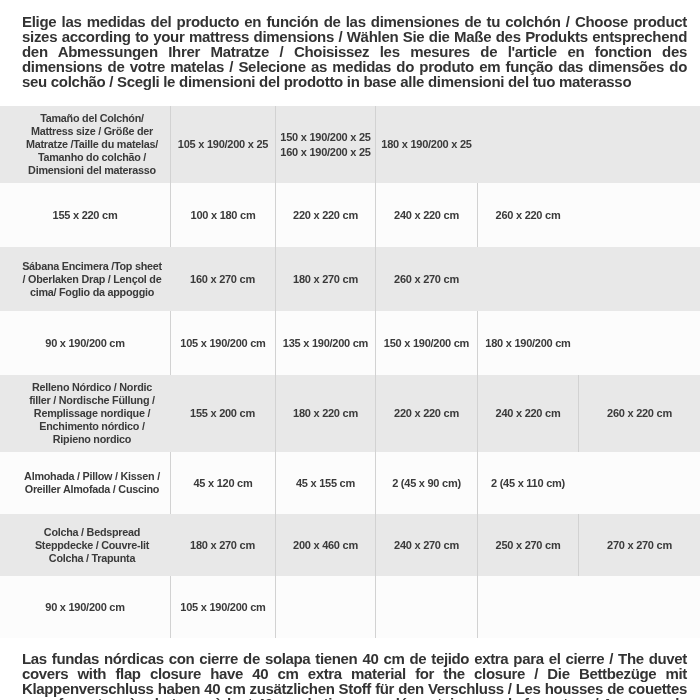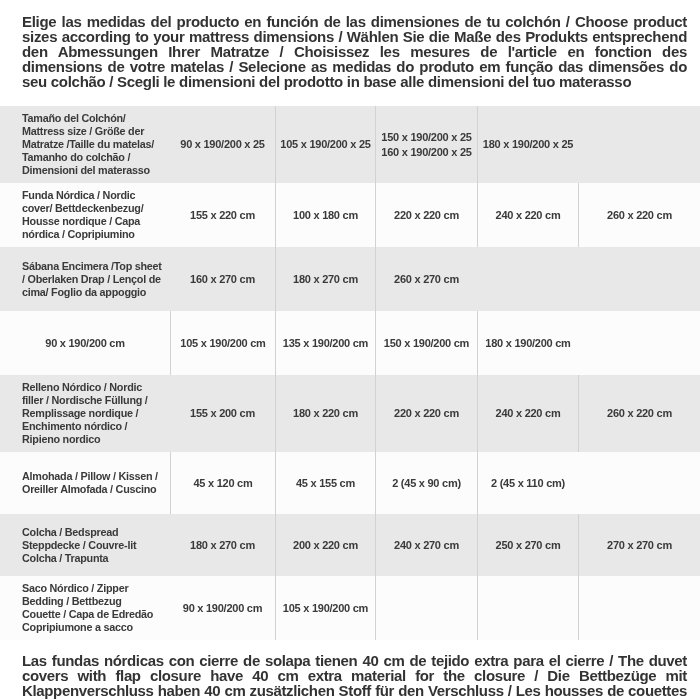--- a/index.html
+++ b/index.html
@@ -28,21 +28,21 @@
   .h74{min-height:74px}
   .h64{min-height:64px}
   .h62{min-height:62px}
   .cell{
     font-weight:700;
     display:flex;align-items:center;
   }
   .label{
     padding:6px 8px 6px 22px;
     font-size:10.8px;line-height:13px;letter-spacing:-0.25px;
-    text-align:left;
+    text-align:center;
   }
   .val{
     justify-content:center;text-align:center;
     font-size:11px;line-height:15px;letter-spacing:-0.25px;
     white-space:pre-line;
     padding:4px 2px;
   }
   .sep{border-left:1px solid #d2d2d2;}
   .foot{
     font-weight:700;font-size:15px;line-height:15px;
@@ -55,29 +55,27 @@
 <body>
 
 <div>
 
   <p class="intro">Elige las medidas del producto en función de las dimensiones de tu colchón / Choose product sizes according to your mattress dimensions / Wählen Sie die Maße des Produkts entsprechend den Abmessungen Ihrer Matratze / Choisissez les mesures de l'article en fonction des dimensions de votre matelas / Selecione as medidas do produto em função das dimensões do seu colchão / Scegli le dimensioni del prodotto in base alle dimensioni del tuo materasso</p>
 
   <div class="size-table">
 
     <div class="row gray h76">
       <div class="cell label">Tamaño del Colchón/ Mattress size / Größe der Matratze /Taille du matelas/ Tamanho do colchão / Dimensioni del materasso</div>
-      <div class="cell val">90 x 190/200 x 25</div>
       <div class="cell val sep">105 x 190/200 x 25</div>
       <div class="cell val sep">150 x 190/200 x 25
 160 x 190/200 x 25</div>
       <div class="cell val sep">180 x 190/200 x 25</div>
     </div>
 
     <div class="row white h64">
-      <div class="cell label">Funda Nórdica / Nordic cover/ Bettdeckenbezug/ Housse nordique / Capa nórdica / Copripiumino</div>
       <div class="cell val">155 x 220 cm</div>
       <div class="cell val sep">100 x 180 cm</div>
       <div class="cell val sep">220 x 220 cm</div>
       <div class="cell val sep">240 x 220 cm</div>
       <div class="cell val sep">260 x 220 cm</div>
     </div>
 
     <div class="row gray h64">
       <div class="cell label">Sábana Encimera /Top sheet / Oberlaken Drap / Lençol de cima/ Foglio da appoggio</div>
       <div class="cell val">160 x 270 cm</div>
@@ -106,28 +104,27 @@
       <div class="cell label">Almohada / Pillow / Kissen / Oreiller Almofada / Cuscino</div>
       <div class="cell val sep">45 x 120 cm</div>
       <div class="cell val sep">45 x 155 cm</div>
       <div class="cell val sep">2 (45 x 90 cm)</div>
       <div class="cell val sep">2 (45 x 110 cm)</div>
     </div>
 
     <div class="row gray h62">
       <div class="cell label">Colcha / Bedspread Steppdecke / Couvre-lit Colcha / Trapunta</div>
       <div class="cell val">180 x 270 cm</div>
-      <div class="cell val sep">200 x 220 cm</div>
+      <div class="cell val sep">200 x 460 cm</div>
       <div class="cell val sep">240 x 270 cm</div>
       <div class="cell val sep">250 x 270 cm</div>
       <div class="cell val sep">270 x 270 cm</div>
     </div>
 
     <div class="row white h62">
-      <div class="cell label">Saco Nórdico / Zipper Bedding / Bettbezug Couette / Capa de Edredão Copripiumone a sacco</div>
       <div class="cell val">90 x 190/200 cm</div>
       <div class="cell val sep">105 x 190/200 cm</div>
       <div class="cell val sep"></div>
       <div class="cell val sep"></div>
       <div class="cell val sep"></div>
     </div>
 
   </div>
 
   <p class="foot">Las fundas nórdicas con cierre de solapa tienen 40 cm de tejido extra para el cierre / The duvet covers with flap closure have 40 cm extra material for the closure / Die Bettbezüge mit Klappenverschluss haben 40 cm zusätzlichen Stoff für den Verschluss / Les housses de couettes avec fermeture à rabat possèdent 40 cm de tissu supplémentaire pour la fermeture / As capas de edredão com fecho tipo aba têm 40 cm de tecido adicional para o fecho / I copripiumoni con chiusura a patta hanno 40 cm di tessuto extra per la chiusura</p>

